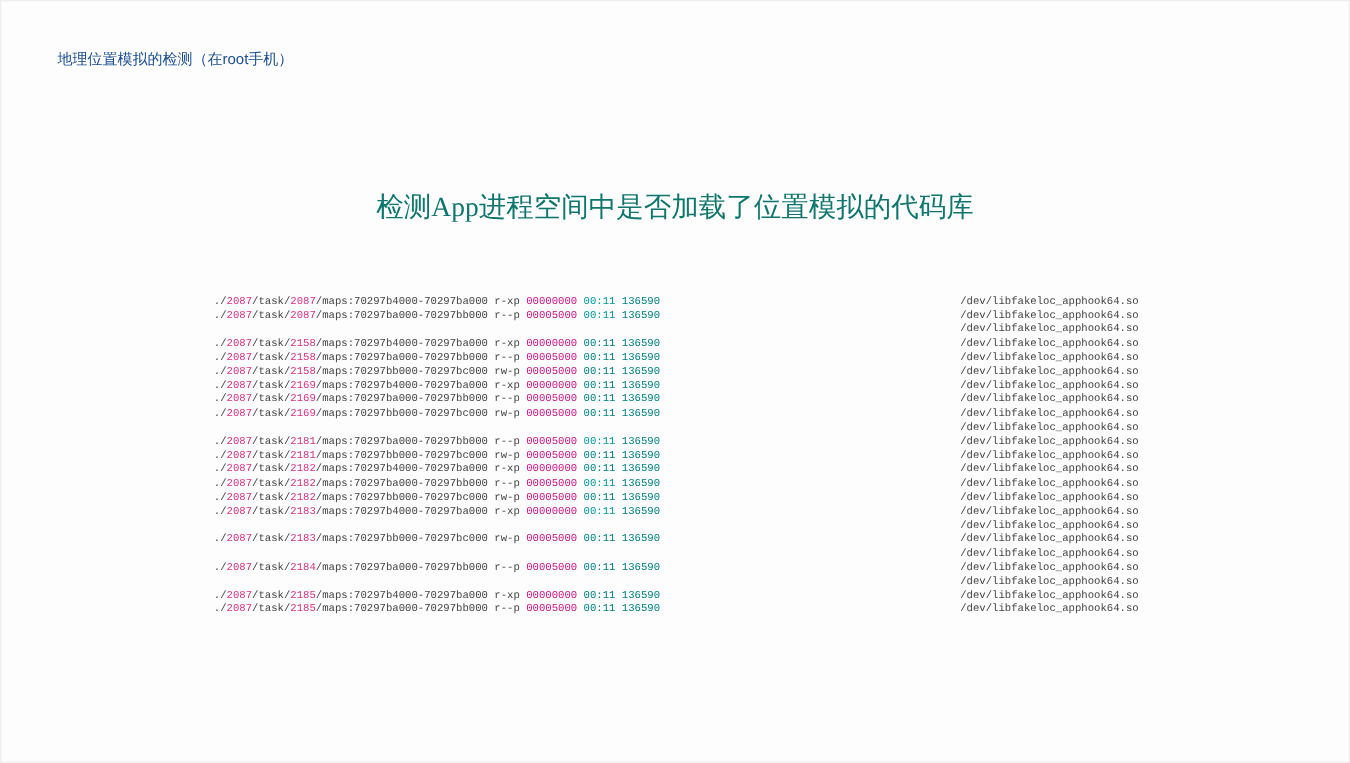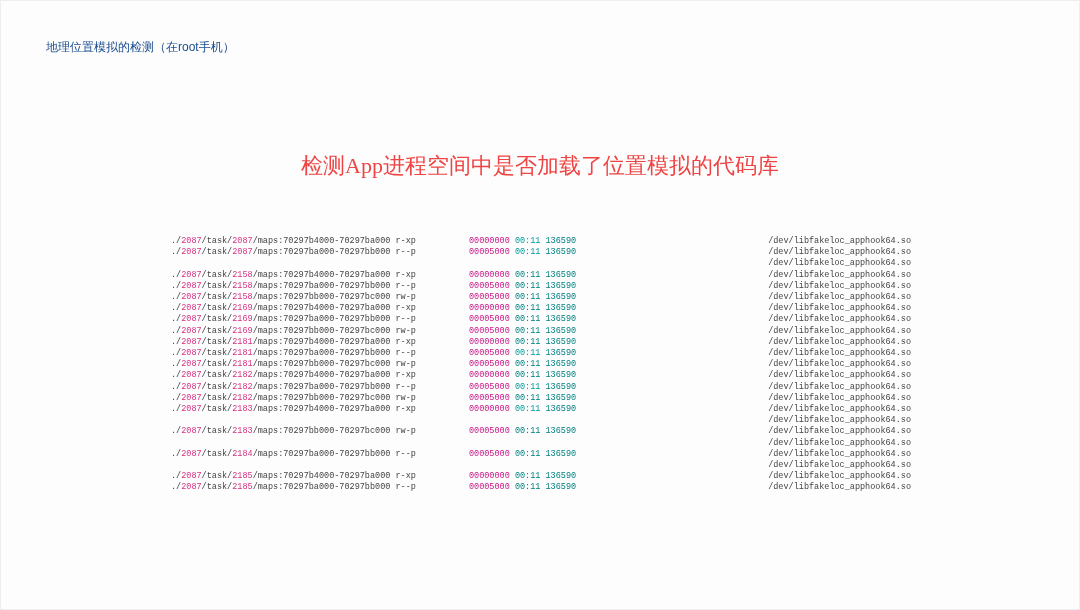--- a/index.html
+++ b/index.html
@@ -19,36 +19,36 @@
       color: #1a4d8f;
       font-weight: 500;
     }
     .subtitle {
       position: absolute;
       top: 150px;
       left: 0;
       width: 100%;
       text-align: center;
       font-size: 22px;
-      color: #ef4444;
+      color: #0f766e;
       font-family: "SimSun", serif;
     }
     .code-block {
       position: absolute;
       top: 235px;
       left: 170px;
       width: 740px;
       font-family: "Courier New", monospace;
       font-size: 8.5px;
       line-height: 11.2px;
       color: #444;
     }
     .line { white-space: nowrap; display: flex; }
     .c-pink { color: #d63384; }
-    .c-magenta { color: #c71585; margin-left: 48px; }
+    .c-magenta { color: #c71585; }
     .c-teal { color: #008080; }
     .c-cyan { color: #00999b; }
     .left { flex: 0 0 auto; }
     .gap { flex: 1; }
     .right { flex: 0 0 auto; }
   </style>
 </head>
 <body>
 
 <div class="title">地理位置模拟的检测（在root手机）</div>
@@ -92,21 +92,20 @@
       <span class="left"><span>./</span><span class="c-pink">2087</span><span>/task/</span><span class="c-pink">2169</span><span>/maps:</span><span>70297ba000-70297bb000</span><span> r--p </span><span class="c-magenta">00005000</span><span class="c-teal"> 00:11</span><span class="c-teal"> 136590</span></span>
       <span class="gap"></span>
       <span class="right">/dev/libfakeloc_apphook64.so</span>
     </div>
     <div class="line">
       <span class="left"><span>./</span><span class="c-pink">2087</span><span>/task/</span><span class="c-pink">2169</span><span>/maps:</span><span>70297bb000-70297bc000</span><span> rw-p </span><span class="c-magenta">00005000</span><span class="c-teal"> 00:11</span><span class="c-teal"> 136590</span></span>
       <span class="gap"></span>
       <span class="right">/dev/libfakeloc_apphook64.so</span>
     </div>
     <div class="line">
-      <span class="left"><span>./</span><span class="c-pink">2087</span><span>/task/</span><span class="c-pink">2181</span><span>/maps:</span><span>70297b4000-70297ba000</span><span> r-xp </span><span class="c-magenta">00000000</span><span class="c-teal"> 00:11</span><span class="c-teal"> 136590</span></span>
       <span class="gap"></span>
       <span class="right">/dev/libfakeloc_apphook64.so</span>
     </div>
     <div class="line">
       <span class="left"><span>./</span><span class="c-pink">2087</span><span>/task/</span><span class="c-pink">2181</span><span>/maps:</span><span>70297ba000-70297bb000</span><span> r--p </span><span class="c-magenta">00005000</span><span class="c-cyan"> 00:11</span><span class="c-teal"> 136590</span></span>
       <span class="gap"></span>
       <span class="right">/dev/libfakeloc_apphook64.so</span>
     </div>
     <div class="line">
       <span class="left"><span>./</span><span class="c-pink">2087</span><span>/task/</span><span class="c-pink">2181</span><span>/maps:</span><span>70297bb000-70297bc000</span><span> rw-p </span><span class="c-magenta">00005000</span><span class="c-teal"> 00:11</span><span class="c-teal"> 136590</span></span>

